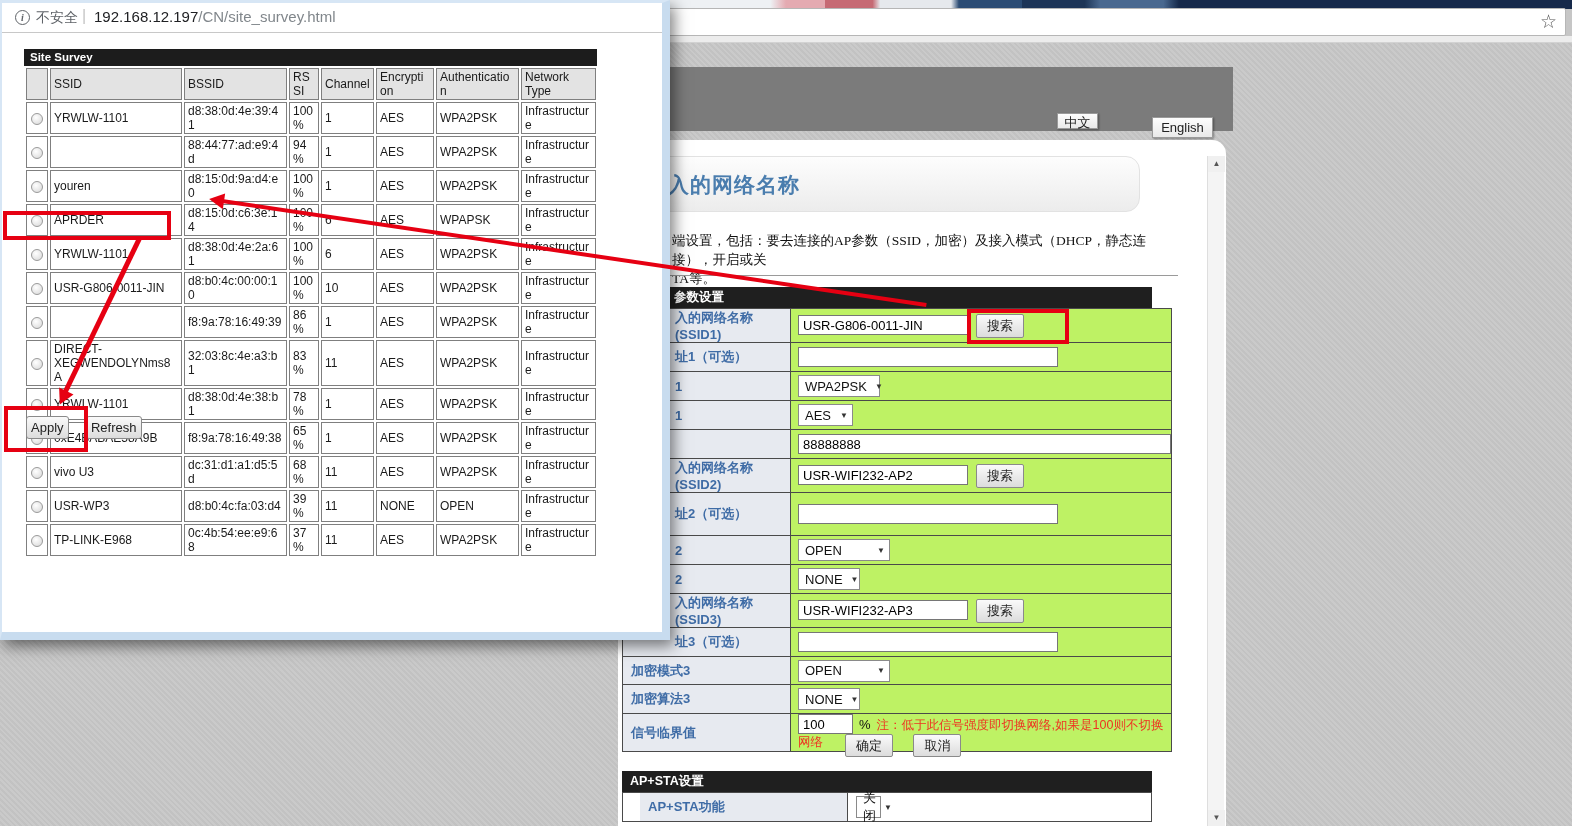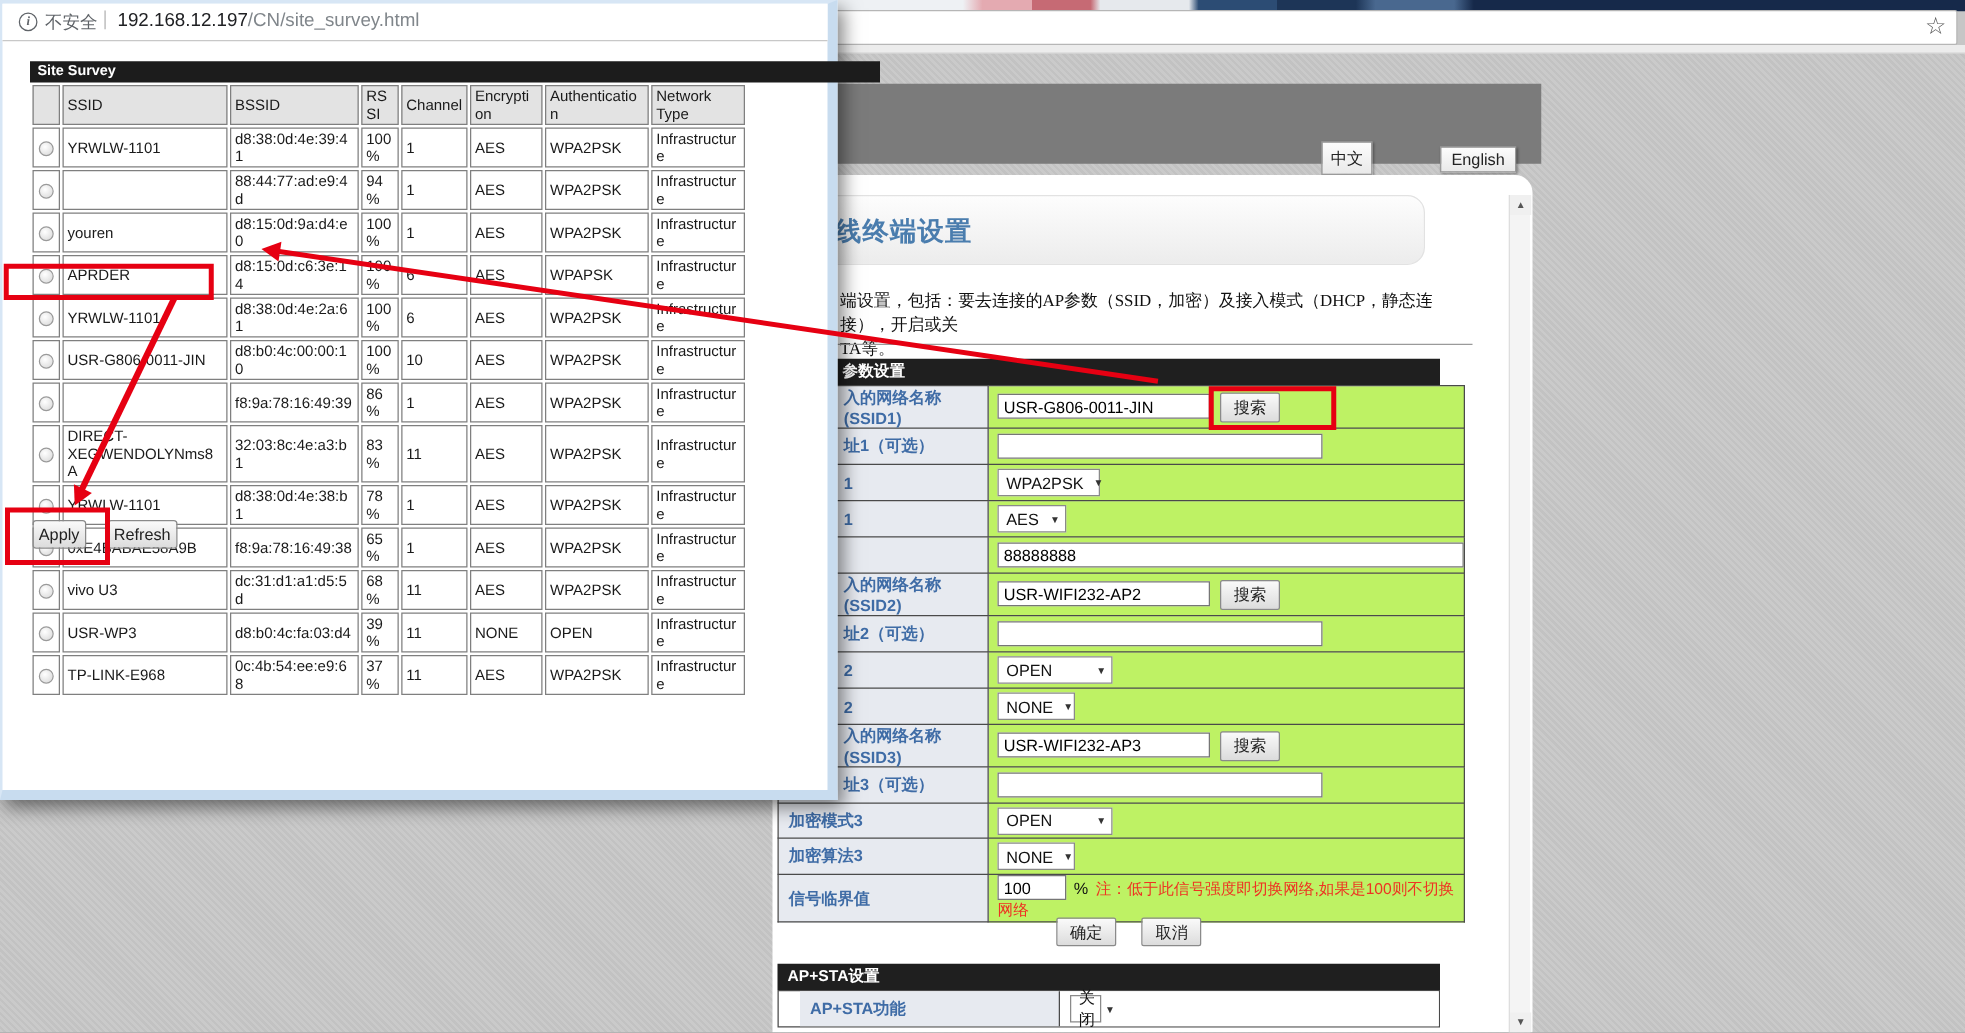--- a/index.html
+++ b/index.html
@@ -15,21 +15,21 @@
     background:#fff; border:1px solid #b6b6b6; border-radius:2px; }
   .star { position:absolute; right:8px; top:2px; font-size:19px; color:#555; line-height:22px; }
   .chrome-bottom { position:absolute; left:660px; top:36px; width:912px; height:7px; background:#ececec; border-bottom:1px solid #d2d2d2; }
   
   .page-bg { position:absolute; left:0; top:43px; width:1572px; height:783px;
     background:#c6c6c6;
     background-image:repeating-linear-gradient(45deg, rgba(255,255,255,.07) 0 2px, rgba(0,0,0,.02) 2px 4px); }
   .banner { position:absolute; left:640px; top:67px; width:593px; height:64px; background:#7b7b7b; }
   .lang-btn { position:absolute; font-size:13px; color:#222; text-align:center;
     border:1px solid #9a9a9a; background:linear-gradient(#fdfdfd,#e9e9e9); box-shadow:1px 1px 2px rgba(0,0,0,.35); }
-  .btn-zh { left:1057px; top:113px; width:41px; height:27px; line-height:18px; }
+  .btn-zh { left:1057px; top:113px; width:41px; height:16px; line-height:18px; }
   .btn-en { left:1152px; top:117px; width:61px; height:21px; line-height:19px; }
   .card { position:absolute; left:618px; top:140px; width:608px; height:686px;
     background:#fff; border-radius:14px 14px 0 0; }
   .title-bar { position:absolute; left:640px; top:156px; width:500px; height:56px;
     border:1px solid #e2e2e2; border-radius:14px;
     background:linear-gradient(#fdfdfd,#ececec); }
   .page-title { position:absolute; left:668px; top:171px; font-size:21px; font-weight:bold; color:#4a7dae; letter-spacing:1px; }
   .desc { position:absolute; left:672px; top:231px; width:490px; font-size:13.5px; color:#111;
     font-family:"Liberation Serif", serif; line-height:19px; }
   .rule { position:absolute; left:630px; top:275px; width:548px; height:0; border-top:1px solid #9a9a9a; }
@@ -68,21 +68,21 @@
   .popup { position:absolute; left:0; top:0; width:670px; height:640px; z-index:30;
     background:#fff; border-right:8px solid #c8dcef; border-bottom:8px solid #c8dcef; border-top:3px solid #d7e6f5; border-left:2px solid #d7e6f5;
     box-shadow:4px 6px 14px rgba(0,0,0,.5); }
   .urlbar { position:relative; height:30px; border-bottom:1px solid #c8c8c8; background:#fff; }
   .urlbar .info { position:absolute; left:13px; top:7px; width:15px; height:15px; border:1px solid #5f6368; border-radius:50%;
     color:#5f6368; font-size:10px; line-height:13px; text-align:center; font-family:"Liberation Serif",serif; font-style:italic; font-weight:bold;}
   .urlbar .nsec { position:absolute; left:34px; top:6px; font-size:14px; color:#5f6368; }
   .urlbar .sep { position:absolute; left:80px; top:4px; font-size:16px; color:#c4c4c4; }
   .urlbar .host { position:absolute; left:92px; top:5px; font-size:15px; color:#202124; }
   .urlbar .path { font-size:15px; color:#80868b; }
-  .ss-bar { position:absolute; left:22px; top:46px; width:680px; height:17px; background:#1c1c1c;
+  .ss-bar { position:absolute; left:22px; top:46px; width:573px; height:17px; background:#1c1c1c;
     color:#fff; font-size:11.5px; font-weight:bold; line-height:17px; padding-left:6px; }
   table.ss { position:absolute; left:22px; top:63px; width:574px; border-collapse:separate; border-spacing:2px; table-layout:fixed; }
   table.ss th, table.ss td { border:1px solid #7f7f7f; font-size:12px; font-weight:normal; text-align:left;
     padding:1px 3px; color:#1a1a1a; overflow:hidden; word-wrap:break-word; }
   table.ss th { background:#e3e3e3; height:32px; vertical-align:middle; }
   table.ss td { background:#fff; height:19px; vertical-align:middle; }
   table.ss tr.tall td { height:27px; }
   .radio { display:inline-block; width:12px; height:12px; border:1px solid #9a9a9a; border-radius:50%;
     background:radial-gradient(circle at 40% 35%, #fff, #d6d6d6); vertical-align:middle; margin-left:1px; }
   .popup-btns { position:absolute; left:24px; top:413px; }
@@ -111,21 +111,21 @@
   </div>
   <div class="chrome-bottom"></div>
   <div class="page-bg"></div>
 
   <div class="banner"></div>
   <button class="lang-btn btn-zh">中文</button>
   <button class="lang-btn btn-en">English</button>
 
   <div class="card"></div>
   <div class="title-bar"></div>
-  <div class="page-title">线终端设置</div>
+  <div class="page-title">入的网络名称</div>
   <div class="desc">
     <span>端设置，包括：要去连接的AP参数（SSID，加密）及接入模式（DHCP，静态连接），开启或关</span><br>
     <span>TA等。</span>
   </div>
   <div class="rule"></div>
 
   <div class="sec-bar sec-params">参数设置</div>
 
   <table class="form">
     <tbody>
@@ -152,21 +152,21 @@
             </span></td>
     </tr>
     <tr style="height:29px">
       <td class="lbl clip"></td>
       <td class="val"><input class="tx w373" type="text" value="88888888" style=""></td>
     </tr>
     <tr style="height:32px">
       <td class="lbl clip">入的网络名称(SSID2)</td>
       <td class="val"><input class="tx w170" type="text" value="USR-WIFI232-AP2" style=""><button class="btn-search">搜索</button></td>
     </tr>
-    <tr style="height:29px">
+    <tr style="height:43px">
       <td class="lbl clip">址2（可选）</td>
       <td class="val"><input class="tx w260" type="text" value="" style=""></td>
     </tr>
     <tr style="height:29px">
       <td class="lbl clip">2</td>
       <td class="val"><span class="sel sw92">
               <span>OPEN</span>
               <span class="car">▼</span>
             </span></td>
     </tr>

